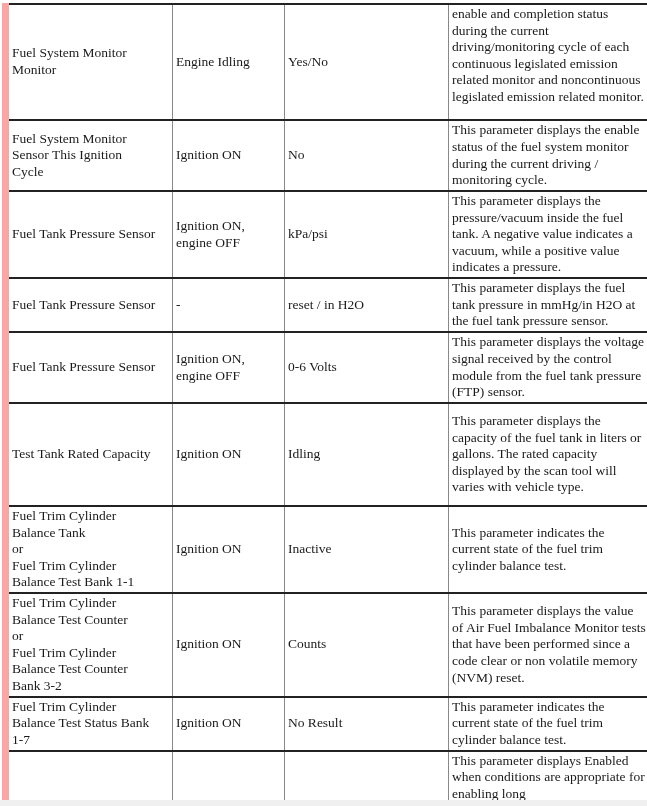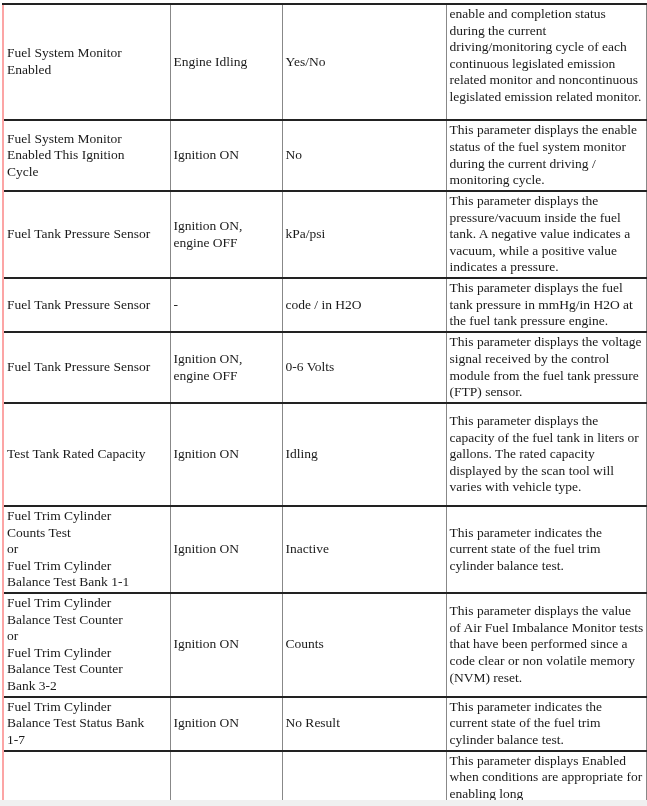--- a/index.html
+++ b/index.html
@@ -28,21 +28,21 @@
       table-layout: fixed;
     }
     table.params td {
       border: 1px solid #888;
       padding: 1px 2px 1px 3px;
       vertical-align: middle;
       line-height: 16.6px;
       word-wrap: break-word;
     }
     table.params td:first-child {
-      border-left: 2px solid #fca5a5;
+      border-left: 7px solid #fca5a5;
     }
     table.params tr td {
       border-top: 2px solid #222;
       margin-left: 28px;
     }
     col.c1 { width: 167px; }
     col.c2 { width: 112px; }
     col.c3 { width: 164px; }
     col.c4 { width: 200px; }
     .line { display: block; }
@@ -64,33 +64,33 @@
       <col class="c1">
         <col class="c2">
         <col class="c3">
         <col class="c4">
     </colgroup>
     <tbody>
 
       <tr style="height:116px">
         <td>
           <span class="line">Fuel System Monitor</span>
-          <span class="line">Enabled</span>
+          <span class="line">Monitor</span>
         </td>
         <td>
           <span class="line">Engine Idling</span>
         </td>
         <td>Yes/No</td>
         <td style="vertical-align:top">enable and completion status during the current driving/monitoring cycle of each continuous legislated emission related monitor and noncontinuous legislated emission related monitor.</td>
       </tr>
 
       <tr style="height:71px">
         <td>
           <span class="line">Fuel System Monitor</span>
-          <span class="line">Enabled This Ignition</span>
+          <span class="line">Sensor This Ignition</span>
           <span class="line">Cycle</span>
         </td>
         <td>
           <span class="line">Ignition ON</span>
         </td>
         <td>No</td>
         <td>This parameter displays the enable status of the fuel system monitor during the current driving / monitoring cycle.</td>
       </tr>
 
       <tr style="height:87px">
@@ -105,22 +105,22 @@
         <td>This parameter displays the pressure/vacuum inside the fuel tank. A negative value indicates a vacuum, while a positive value indicates a pressure.</td>
       </tr>
 
       <tr style="height:54px">
         <td>
           <span class="line">Fuel Tank Pressure Sensor</span>
         </td>
         <td>
           <span class="line">-</span>
         </td>
-        <td>code / in H2O</td>
-        <td>This parameter displays the fuel tank pressure in mmHg/in H2O at the fuel tank pressure engine.</td>
+        <td>reset / in H2O</td>
+        <td>This parameter displays the fuel tank pressure in mmHg/in H2O at the fuel tank pressure sensor.</td>
       </tr>
 
       <tr style="height:71px">
         <td>
           <span class="line">Fuel Tank Pressure Sensor</span>
         </td>
         <td>
           <span class="line">Ignition ON,</span>
           <span class="line">engine OFF</span>
         </td>
@@ -135,21 +135,21 @@
         <td>
           <span class="line">Ignition ON</span>
         </td>
         <td>Idling</td>
         <td>This parameter displays the capacity of the fuel tank in liters or gallons. The rated capacity displayed by the scan tool will varies with vehicle type.</td>
       </tr>
 
       <tr style="height:87px">
         <td>
           <span class="line">Fuel Trim Cylinder</span>
-          <span class="line">Counts Test</span>
+          <span class="line">Balance Tank</span>
           <span class="line">or</span>
           <span class="line">Fuel Trim Cylinder</span>
           <span class="line">Balance Test Bank 1-1</span>
         </td>
         <td>
           <span class="line">Ignition ON</span>
         </td>
         <td>Inactive</td>
         <td>This parameter indicates the current state of the fuel trim cylinder balance test.</td>
       </tr>

